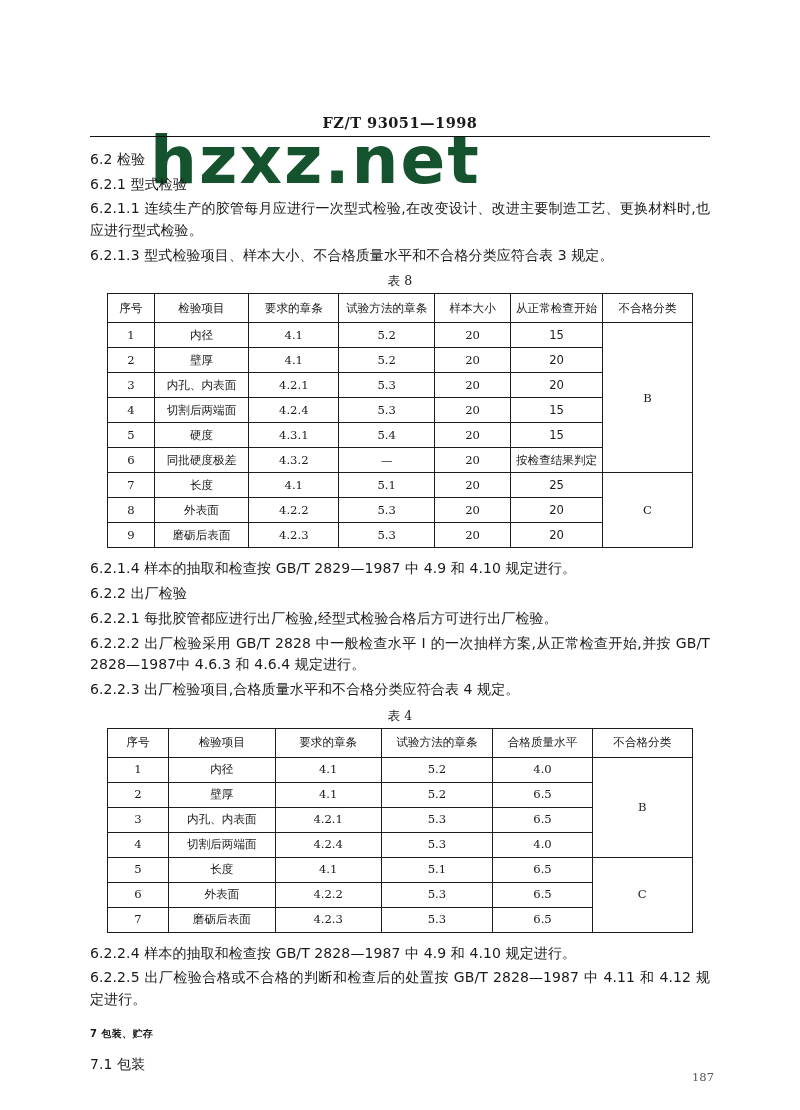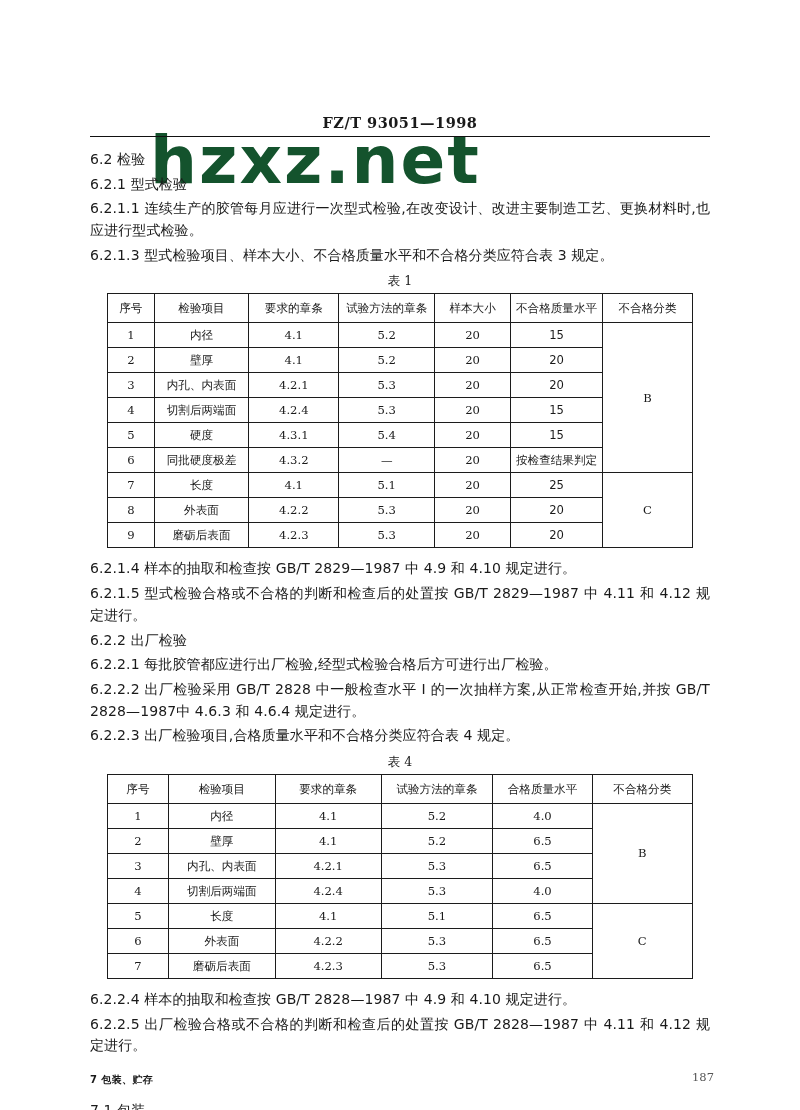--- a/index.html
+++ b/index.html
@@ -116,40 +116,40 @@
   <div class="content">
 
     <div class="hdr">FZ/T  93051—1998</div>
     <div class="hdr-rule"></div>
 
     <p class="t">6.2   检验</p>
     <p class="t">6.2.1   型式检验</p>
     <p class="t">6.2.1.1   连续生产的胶管每月应进行一次型式检验,在改变设计、改进主要制造工艺、更换材料时,也应进行型式检验。</p>
     <p class="t">6.2.1.3   型式检验项目、样本大小、不合格质量水平和不合格分类应符合表 3 规定。</p>
 
-    <div class="tbl-cap">表 1</div>
+    <div class="tbl-cap">表 8</div>
 
     <table class="std t3">
       <colgroup>
         <col style="width:50px">
           <col style="width:102px">
           <col style="width:96px">
         <col style="width:104px">
           <col style="width:82px">
           <col style="width:100px">
           <col style="width:98px">
       </colgroup>
       <thead>
         <tr>
           <th>序号</th>
           <th>检验项目</th>
           <th>要求的章条</th>
           <th>试验方法的章条</th>
           <th>样本大小</th>
-          <th>不合格质量水平</th>
+          <th>从正常检查开始</th>
           <th>不合格分类</th>
         </tr>
       </thead>
       <tbody>
           <tr>
             <td>1</td>
             <td class="zh">内径</td>
             <td>4.1</td>
             <td>5.2</td>
             <td>20</td>
@@ -220,21 +220,20 @@
             <td>5.3</td>
             <td>20</td>
             <td class="zh">20</td>
           </tr>
         </tbody>
     </table>
 
     <div class="spacer-after-table"></div>
 
     <p class="t">6.2.1.4   样本的抽取和检查按 GB/T 2829—1987 中 4.9 和 4.10 规定进行。</p>
-    <p class="t">6.2.1.5   型式检验合格或不合格的判断和检查后的处置按 GB/T 2829—1987 中 4.11 和 4.12 规定进行。</p>
     <p class="t">6.2.2   出厂检验</p>
     <p class="t">6.2.2.1   每批胶管都应进行出厂检验,经型式检验合格后方可进行出厂检验。</p>
     <p class="t">6.2.2.2   出厂检验采用 GB/T 2828 中一般检查水平 I 的一次抽样方案,从正常检查开始,并按 GB/T 2828—1987中 4.6.3 和 4.6.4 规定进行。</p>
     <p class="t">6.2.2.3   出厂检验项目,合格质量水平和不合格分类应符合表 4 规定。</p>
 
     <div class="tbl-cap">表 4</div>
 
     <table class="std t4">
       <colgroup>
         <col style="width:66px">

